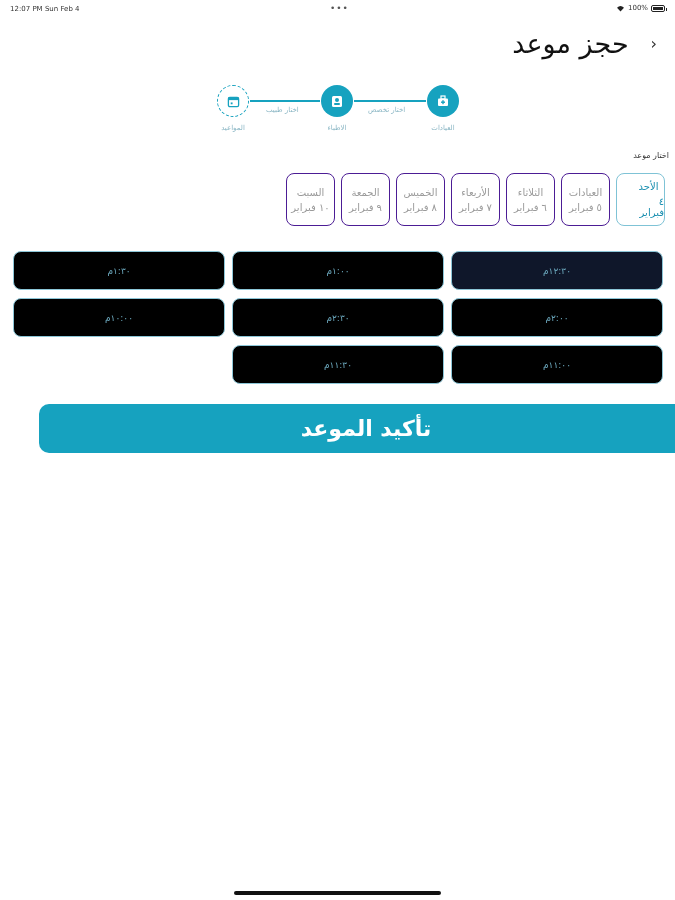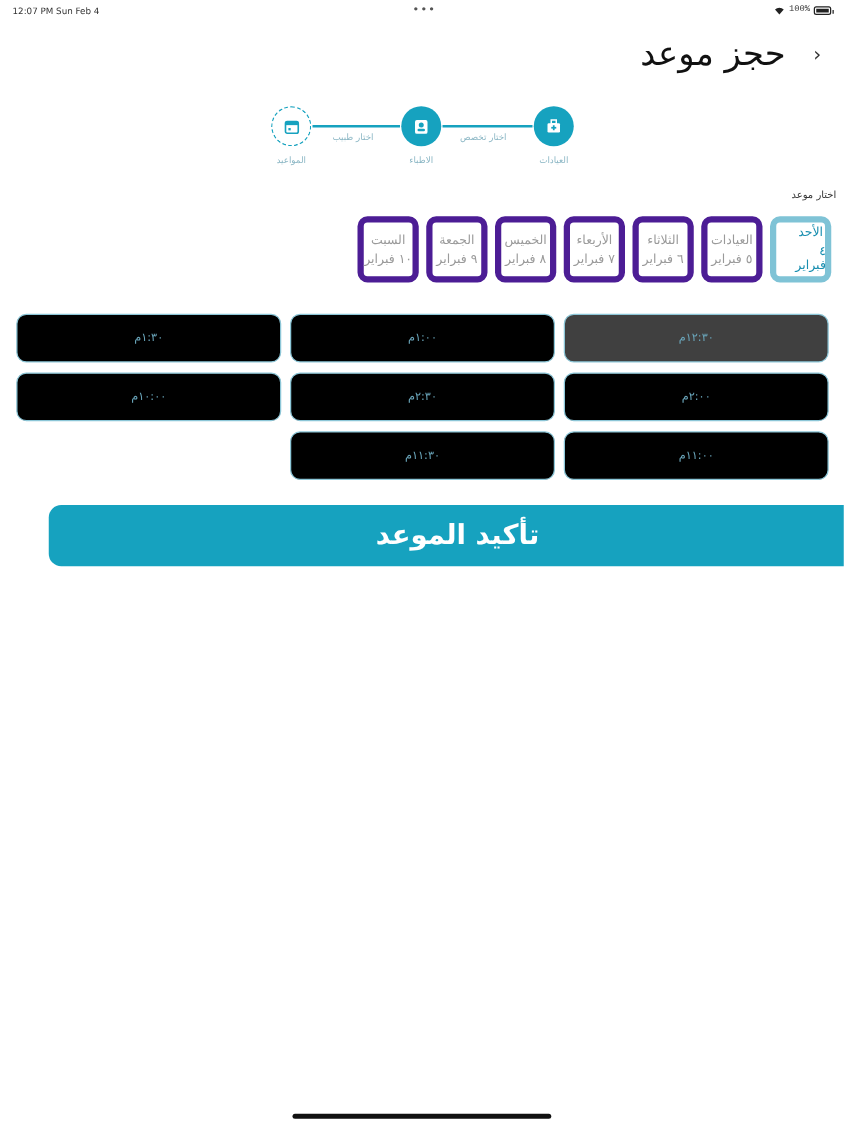--- a/index.html
+++ b/index.html
@@ -2,48 +2,48 @@
 <html><head>
 <meta charset="utf-8">
 <style>
   * { box-sizing: border-box; margin: 0; padding: 0; }
   html, body { width: 675px; height: 900px; background: #ffffff; overflow: hidden; }
   body { font-family: "DejaVu Sans", sans-serif; color: #222; position: relative; }
 
   .status-bar { position: absolute; top: 0; left: 0; width: 675px; height: 18px; font-size: 7px; color: #333; }
   .status-bar .left { position: absolute; left: 10px; top: 5px; }
   .status-bar .center { position: absolute; left: 330px; top: 3px; font-size: 9px; letter-spacing: 1px; color: #555; }
-  .status-bar .right { position: absolute; right: 10px; top: 4px; display: flex; align-items: center; gap: 3px; font-family: Liberation Mono, monospace; }
+  .status-bar .right { position: absolute; right: 10px; top: 4px; display: flex; align-items: center; gap: 3px; }
   .battery { width: 14px; height: 7px; border: 1px solid #222; border-radius: 2px; position: relative; }
   .battery::before { content: ""; position: absolute; inset: 1px; background: #222; }
   .battery::after { content: ""; position: absolute; right: -3px; top: 2px; width: 1px; height: 3px; background: #222; }
 
   .header { position: absolute; top: 28px; right: 18px; display: flex; align-items: center; gap: 22px; direction: ltr; }
   .page-title { font-size: 27px; font-weight: normal; color: #111; direction: rtl; }
   .back-chevron { font-size: 16px; color: #333; }
 
   .stepper { position: absolute; top: 85px; left: 216px; width: 245px; height: 50px; }
   .step { position: absolute; top: 0; width: 34px; text-align: center; }
   .step .circle { width: 32px; height: 32px; border-radius: 50%; background: #16a2bf; display: flex; align-items: center; justify-content: center; margin: 0 auto; }
   .step .circle.outline { background: #fff; border: 1.5px dashed #16a2bf; }
   .step .label { font-size: 7px; color: #8ab6c4; margin-top: 7px; white-space: nowrap; width: 60px; margin-left: -13px; }
   .connector { position: absolute; top: 15px; height: 2px; background: #16a2bf; }
   .connector-label { position: absolute; top: 21px; font-size: 7px; color: #8ab6c4; white-space: nowrap; text-align: right; }
 
   .section-label { position: absolute; top: 151px; right: 6px; font-size: 8px; color: #333; }
 
   .days { position: absolute; top: 173px; right: 10px; display: flex; flex-direction: row-reverse; gap: 6px; }
-  .day { width: 49px; height: 53px; border: 5px solid #4c1d95; border-radius: 8px; display: flex; flex-direction: column; align-items: center; justify-content: center; gap: 4px; direction: rtl; cursor: pointer; }
+  .day { width: 49px; height: 53px; border: 1px solid #4c1d95; border-radius: 8px; display: flex; flex-direction: column; align-items: center; justify-content: center; gap: 4px; direction: rtl; cursor: pointer; }
   .day .dname, .day .ddate { font-size: 10px; color: #9a9a9a; }
   .day.selected { border-color: #7fc3d6; padding-left: 16px; }
   .day.selected .dname, .day.selected .ddate { color: #1a8fb0; }
 
   .times { position: absolute; top: 251px; left: 13px; width: 650px; display: grid; grid-template-columns: repeat(3, 212px); column-gap: 7px; row-gap: 8px; direction: rtl; }
   .slot { height: 39px; border: 1.5px solid #8cc6d7; border-radius: 8px; display: flex; align-items: center; justify-content: center; font-size: 9px; color: #6aa6bb; cursor: pointer; background: #000000; }
-  .slot.selected { background: #404040; }
+  .slot.selected { background: #0f172a; }
 
   .confirm-button { position: absolute; top: 404px; left: 11px; width: 654px; height: 49px; background: #16a2bf; border-radius: 10px; border: none; color: #fff; font-size: 22px; font-weight: bold; display: flex; align-items: center; justify-content: center; cursor: pointer; font-family: "DejaVu Sans", sans-serif; margin-left: 28px; }
 
   .home-indicator { position: absolute; top: 891px; left: 234px; width: 207px; height: 4px; background: #111; border-radius: 3px; }
 </style>
 </head>
 <body>
 
 <div class="status-bar">
   <span class="left">12:07 PM  Sun Feb 4</span>

